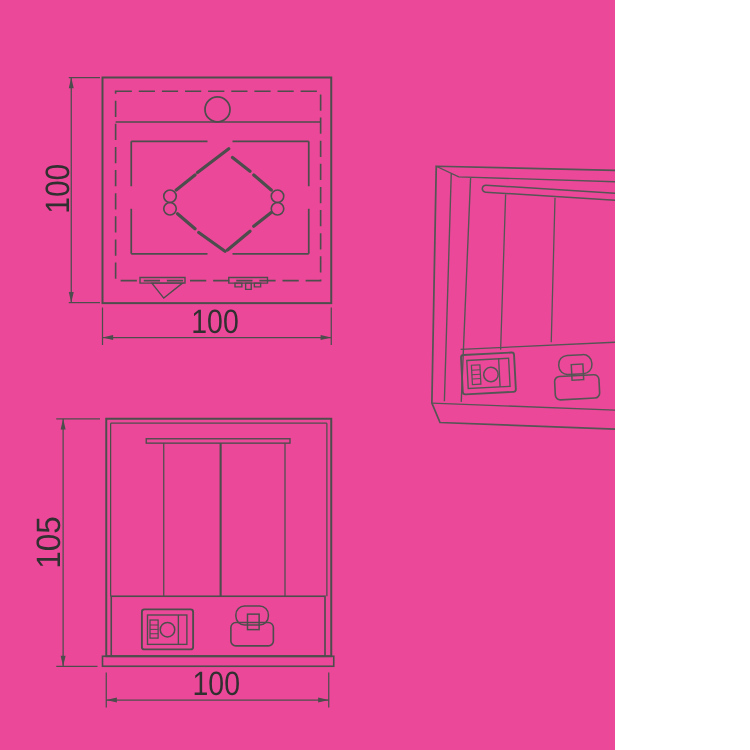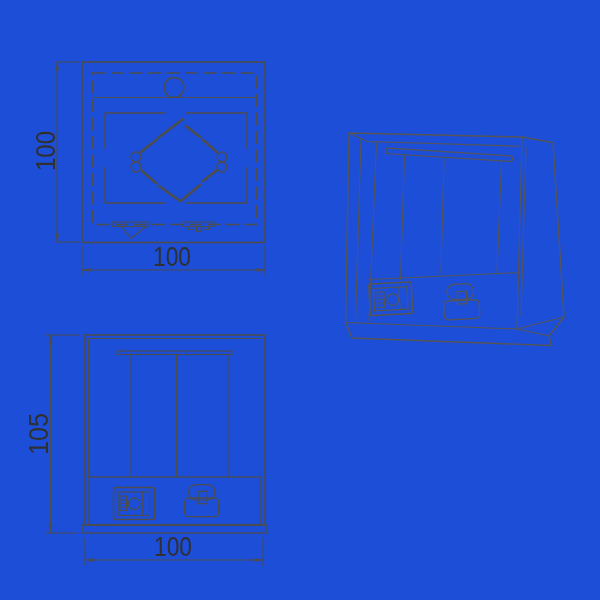--- a/index.html
+++ b/index.html
@@ -1,16 +1,16 @@
 <!DOCTYPE html>
 <html><head>
 <meta charset="utf-8">
 <style>
   html,body{margin:0;padding:0;background:#ffffff;}
-  .stage{position:relative;width:600px;height:600px;background:#1d4ed8;overflow:hidden;}
+  .stage{position:relative;width:492px;height:600px;background:#ec4899;overflow:hidden;}
   svg{position:absolute;left:0;top:0;}
   .ln{stroke:#4d4d4d;fill:none;}
   .persp .ln{stroke:#555555;}
   .dim-text{font-family:"Liberation Sans", sans-serif;font-size:27px;fill:#303030;}
   .arrow{fill:#4d4d4d;stroke:none;}
 </style>
 </head>
 <body>
 
 <div class="stage">

